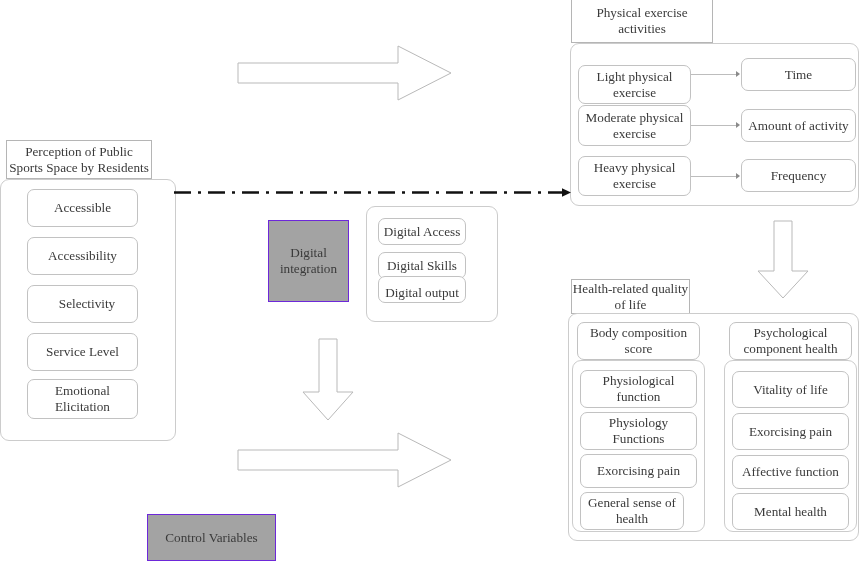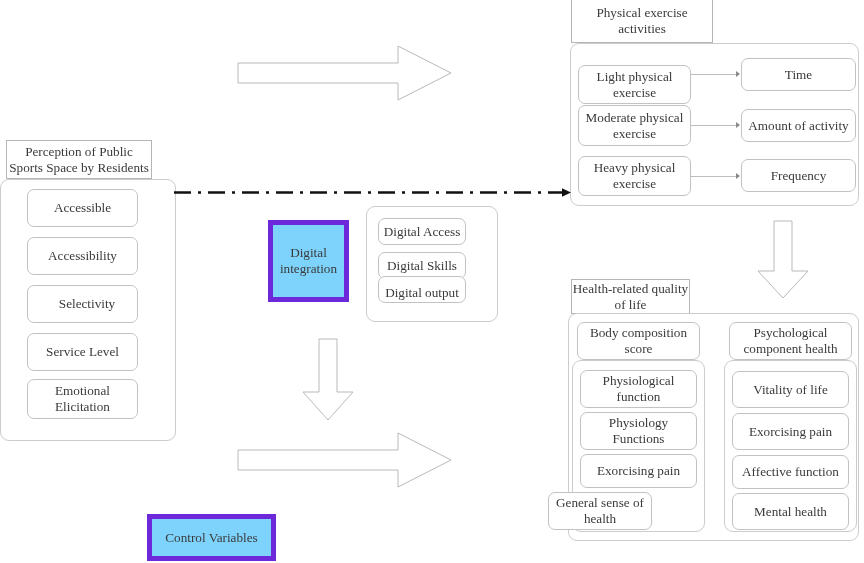--- a/index.html
+++ b/index.html
@@ -14,22 +14,22 @@
   }
   #canvas {
     position: relative;
     width: 864px; height: 563px;
     background: #ffffff;
   }
   .abs { position: absolute; box-sizing: border-box; }
 
   
   .sq-box {
-    border: 5px solid #6d28d9;
-    background: #7dd3fc;
+    border: 1px solid #6d28d9;
+    background: #a3a3a3;
     display: flex; align-items: center; justify-content: center;
     text-align: center;
     font-size: 13.2px;
     line-height: 1.18;
     color: #3a3a3a;
     padding: 1px 3px;
   }
   .rnd-box {
     border: 1px solid #c2c2c2;
     border-radius: 7px;
@@ -172,21 +172,21 @@
 
   <div class="abs rnd-box" style="left:580px; top:370px; width:117px; height:38px;">
     <span>Physiological function</span>
   </div>
   <div class="abs rnd-box" style="left:580px; top:412px; width:117px; height:38px;">
     <span>Physiology Functions</span>
   </div>
   <div class="abs rnd-box" style="left:580px; top:454px; width:117px; height:34px;">
     <span>Exorcising pain</span>
   </div>
-  <div class="abs rnd-box" style="left:548px; top:492px; width:104px; height:38px;">
+  <div class="abs rnd-box" style="left:580px; top:492px; width:104px; height:38px;">
     <span>General sense of health</span>
   </div>
 
   <div class="abs rnd-box" style="left:729px; top:322px; width:123px; height:38px;">
     <span>Psychological component health</span>
   </div>
   <div class="abs container-rnd" style="left:724px; top:360px; width:133px; height:172px;"></div>
 
   <div class="abs rnd-box" style="left:732px; top:371px; width:117px; height:37px;">
     <span>Vitality of life</span>

